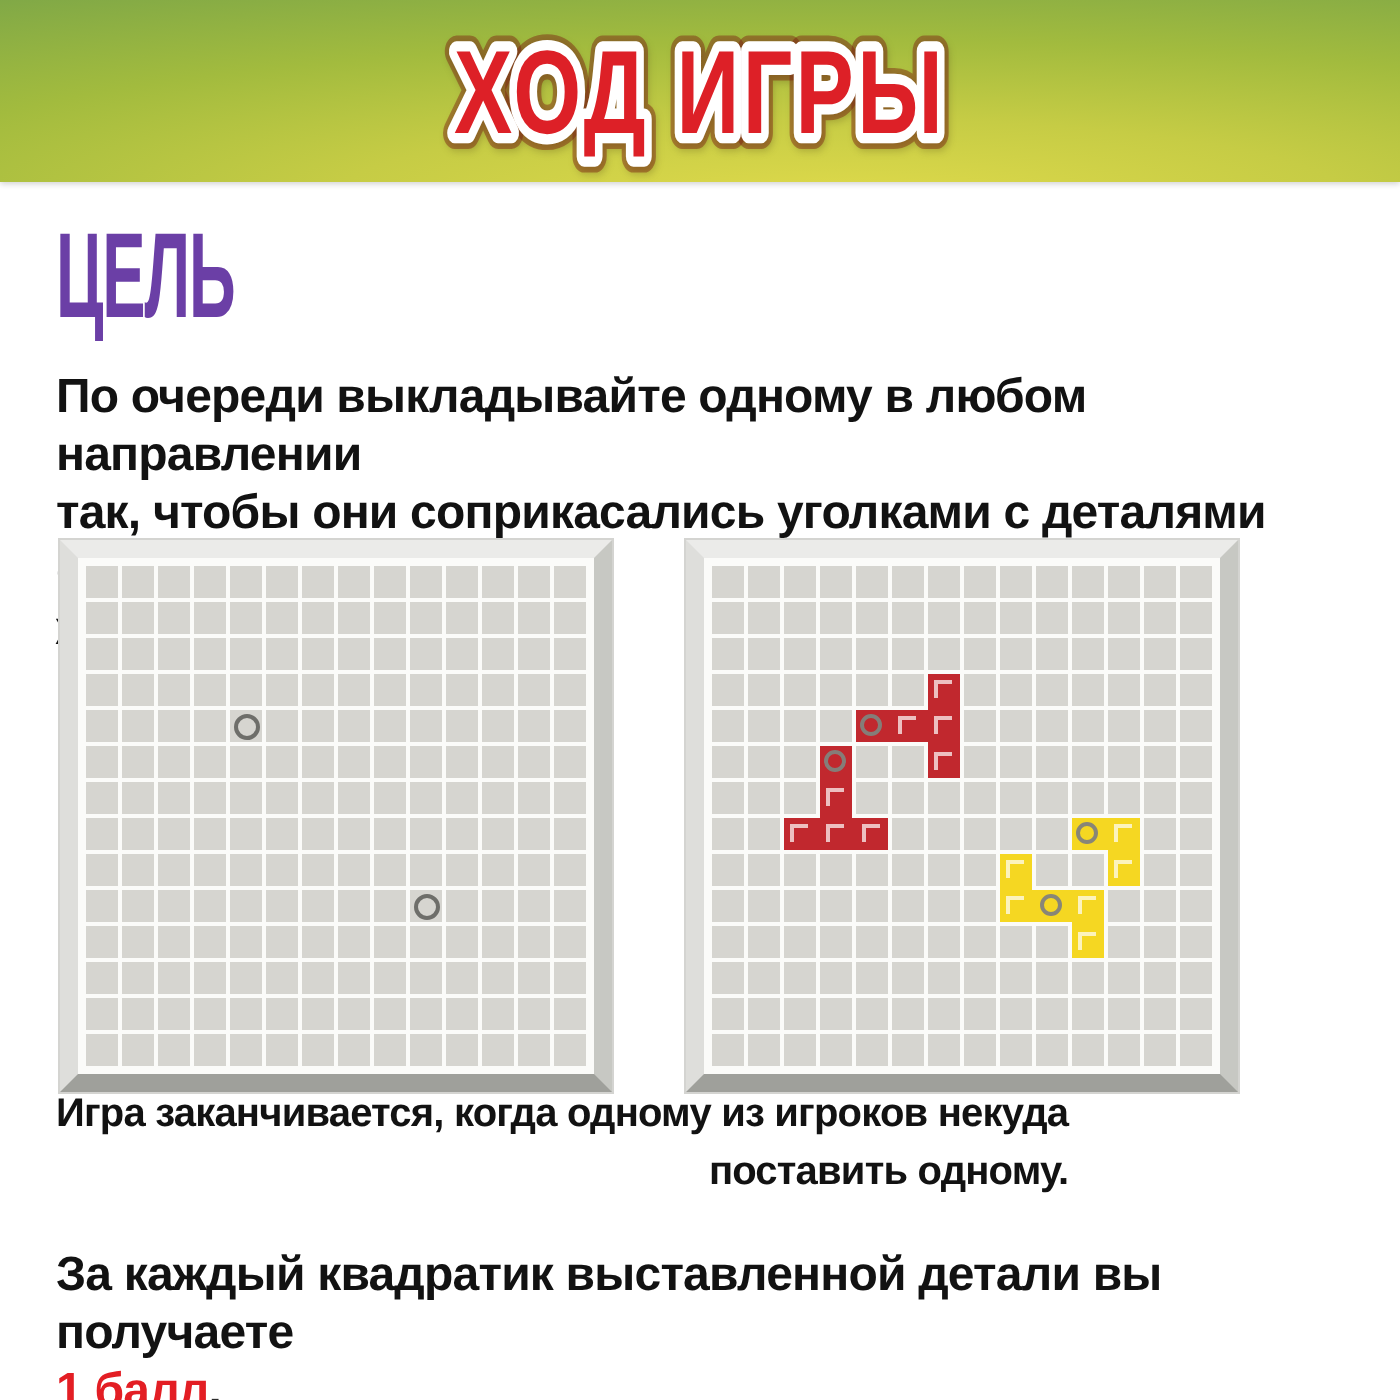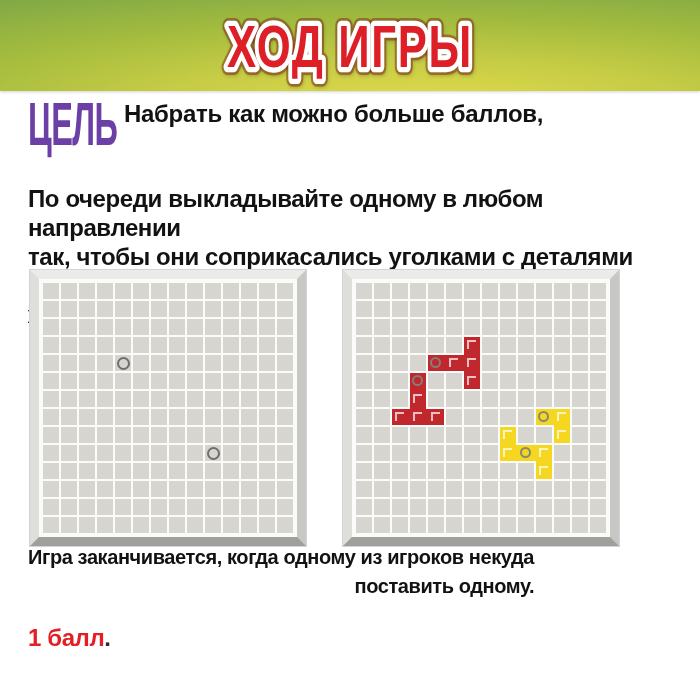--- a/index.html
+++ b/index.html
@@ -16,21 +16,21 @@
     filter:drop-shadow(1.5px 2.5px 1.5px rgba(80,70,20,0.35));}
   .title-svg text{
     font-family:"Liberation Sans",sans-serif;font-weight:700;font-size:52px;letter-spacing:2px;
     text-anchor:middle;
   }
   .t-rim{fill:none;stroke:rgba(125,32,18,0.45);stroke-width:14;stroke-linejoin:round;}
   .t-outline{fill:none;stroke:#ffffff;stroke-width:9;stroke-linejoin:round;}
   .t-fill{fill:#dd2027;}
 
   
-  .goal{position:absolute;left:28px;top:96px;display:flex;align-items:flex-start;}
+  .goal{position:absolute;left:28px;top:110px;display:flex;align-items:center;}
   .goal-label-wrap{width:96px;flex:none;height:58px;}
   .goal-label{
     display:inline-block;font-weight:700;font-size:56px;line-height:52px;color:#6b3fa6;
     letter-spacing:-1px;transform:scale(0.58,1.08);transform-origin:left top;white-space:nowrap;
   }
   .goal-text{font-weight:700;font-size:24px;line-height:28px;color:#121212;letter-spacing:-0.3px;padding-top:4px;}
 
   
   .para{position:absolute;left:28px;font-weight:700;color:#121212;letter-spacing:-0.4px;}
   .rule{top:184px;font-size:24px;line-height:29px;}
@@ -74,21 +74,20 @@
         <text class="t-fill" x="350" y="64">ХОД ИГРЫ</text>
       </g>
     </svg>
   </header>
 
   <section class="goal">
     <div class="goal-label-wrap">
       <span class="goal-label">ЦЕЛЬ</span>
     </div>
     <div class="goal-text">
-      <div>Набрать как можно больше баллов,</div>
     </div>
   </section>
 
   <section class="para rule">
     <div>По очереди выкладывайте одному в любом направлении</div>
     <div>так, чтобы они соприкасались уголками с деталями своего</div>
     <div>же цвета.</div>
   </section>
 
   <section class="boards">
@@ -157,16 +156,17 @@
         </div>
     </div>
   </section>
 
   <section class="para ending">
     <div>Игра заканчивается, когда одному из игроков некуда</div>
     <div>поставить одному.</div>
   </section>
 
   <section class="para scoring">
+    <div>За каждый квадратик выставленной детали вы получаете</div>
     <div><span class="score-red">1 балл</span><span class="score-period">.</span></div>
   </section>
 
 </div>
 
 </body></html>

